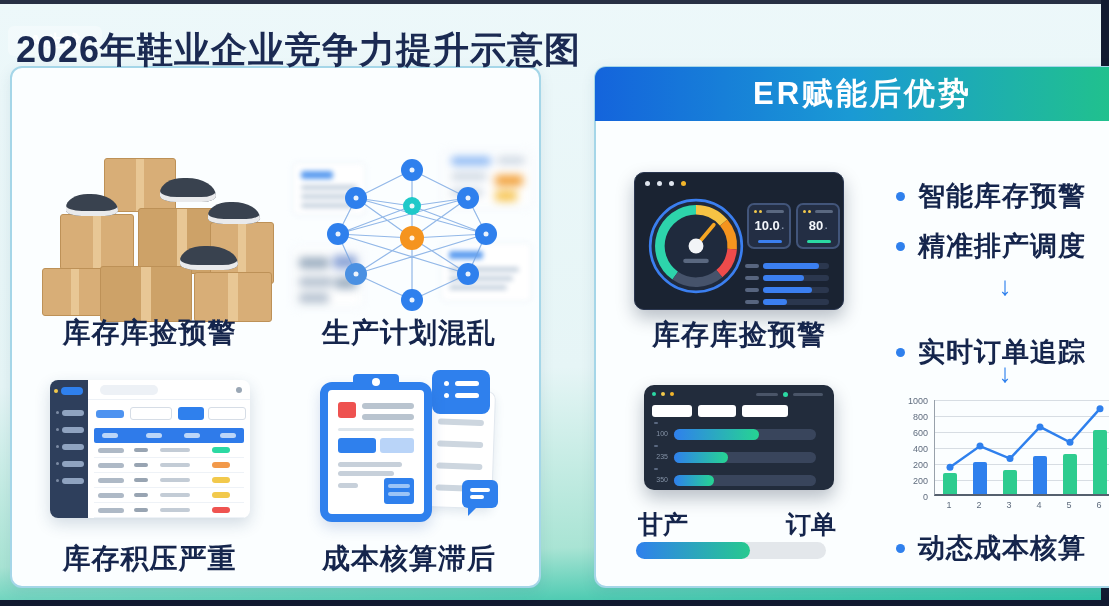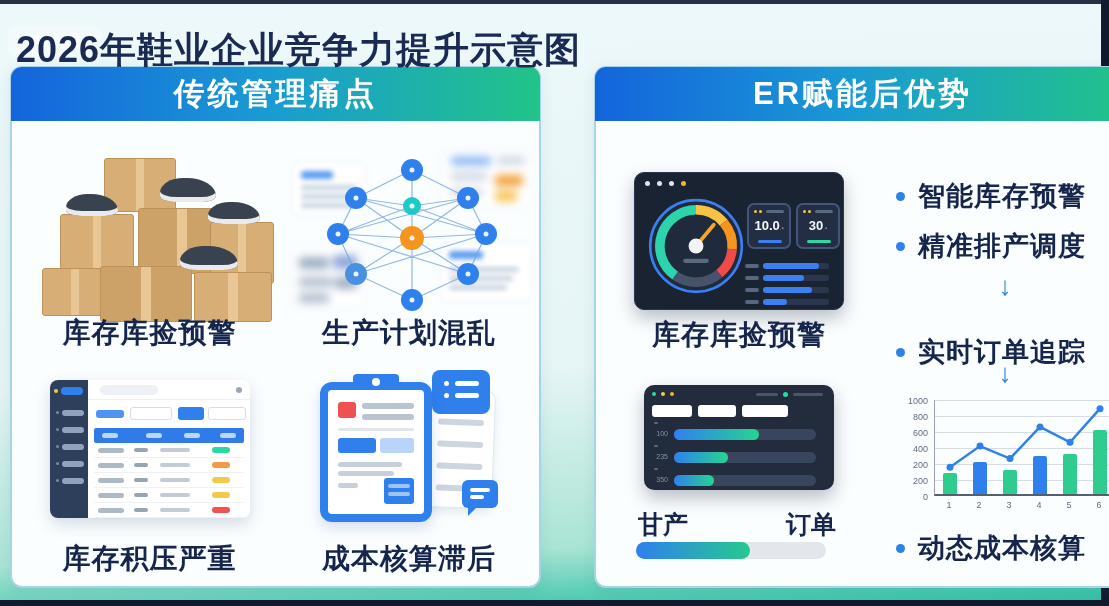--- a/index.html
+++ b/index.html
@@ -84,21 +84,20 @@
 
 <div class="stage">
   <div class="edge top"></div>
   <div class="edge right"></div>
   <div class="edge bottom"></div>
 
   <div class="watermark">AI生成</div>
   <h1 class="title">2026年鞋业企业竞争力提升示意图</h1>
 
   <section class="panel panel-left">
-    <div class="panel-header">传统管理痛点</div>
 
     <div class="ill" style="left:30px;top:88px;width:235px;height:160px;">
       <div class="bx" style="left:62px;top:2px;width:72px;height:54px;"></div>
       <div class="bx" style="left:18px;top:58px;width:74px;height:56px;"></div>
       <div class="bx dark" style="left:96px;top:52px;width:88px;height:66px;"></div>
       <div class="bx" style="left:168px;top:66px;width:64px;height:62px;"></div>
       <div class="bx" style="left:0;top:112px;width:66px;height:48px;"></div>
       <div class="bx dark" style="left:58px;top:110px;width:92px;height:56px;"></div>
       <div class="bx" style="left:152px;top:116px;width:78px;height:50px;"></div>
       <div class="shoe" style="left:118px;top:22px;width:56px;height:24px;"></div>
@@ -300,21 +299,21 @@
         <div class="dot" style="left:5px;top:5px;width:3px;height:3px;background:#f2c94c;"></div>
         <div class="dot" style="left:10px;top:5px;width:3px;height:3px;background:#f2c94c;"></div>
         <div class="bl" style="left:17px;top:5px;width:18px;height:3px;background:#5a6880;"></div>
         <div class="statnum"><span>10.0</span><small>.▪</small></div>
         <div class="bl" style="left:9px;top:35px;width:24px;height:3px;background:#3b7ff0;"></div>
       </div>
       <div class="statcard" style="left:161px;top:30px;">
         <div class="dot" style="left:5px;top:5px;width:3px;height:3px;background:#f2c94c;"></div>
         <div class="dot" style="left:10px;top:5px;width:3px;height:3px;background:#f2c94c;"></div>
         <div class="bl" style="left:17px;top:5px;width:18px;height:3px;background:#5a6880;"></div>
-        <div class="statnum"><span>30</span><small>.▪</small></div>
+        <div class="statnum"><span>80</span><small>.▪</small></div>
         <div class="bl" style="left:9px;top:35px;width:24px;height:3px;background:#2bd9a3;"></div>
       </div>
       <div id="dash1-bars">
           <div class="bl" style="left: 110px; top: 91px; width: 14px; height: 4px; background: rgb(87, 101, 127);"></div>
           <div class="track" style="left: 128px; top: 90px; width: 66px; height: 6px;">
             <div class="fill" style="width: 85%;"></div>
           </div>
           <div class="bl" style="left: 110px; top: 103px; width: 14px; height: 4px; background: rgb(87, 101, 127);"></div>
           <div class="track" style="left: 128px; top: 102px; width: 66px; height: 6px;">
             <div class="fill" style="width: 62%;"></div>

